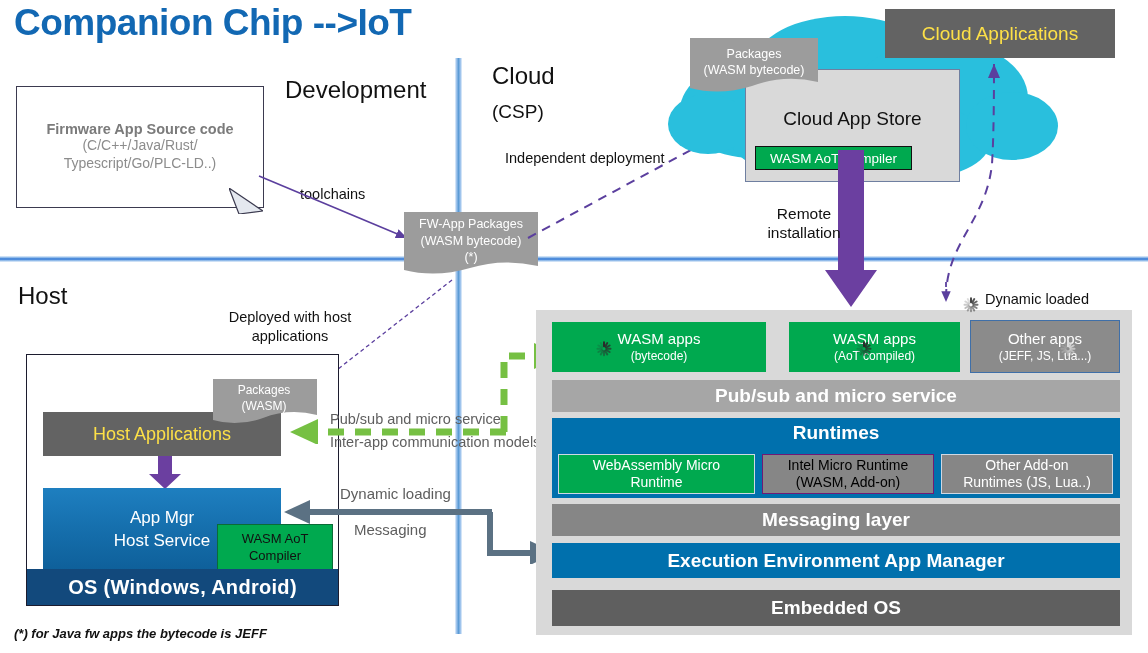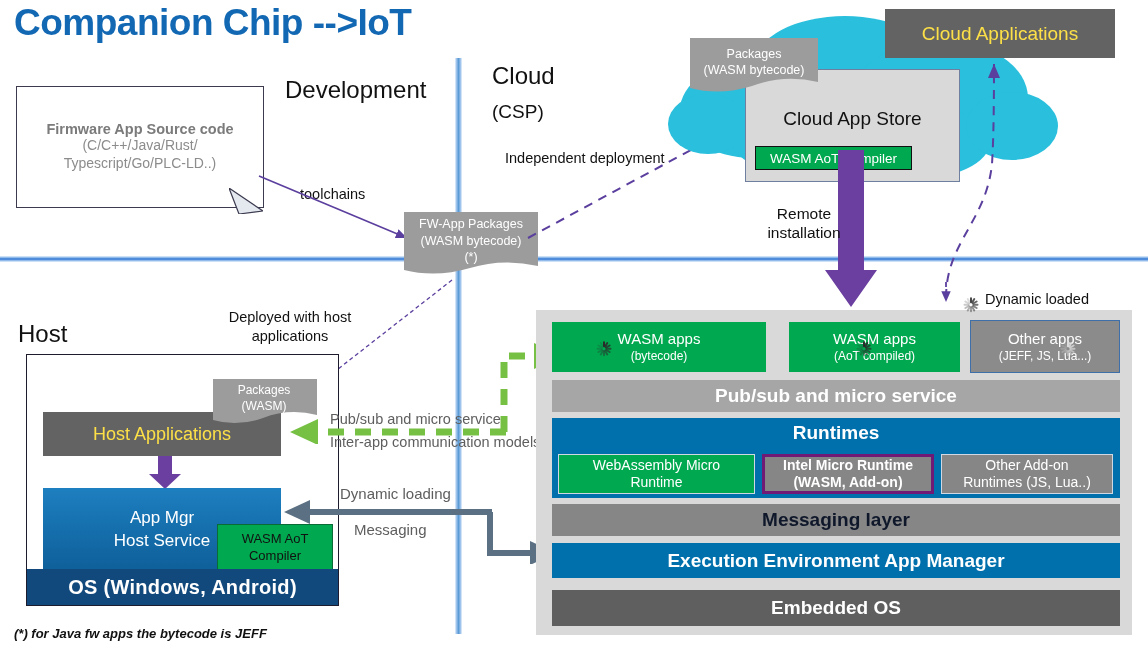--- a/index.html
+++ b/index.html
@@ -59,21 +59,21 @@
 
   
   <div class="abs hdiv" style="left:0;top:256px;width:1148px;"></div>
   <div class="abs vdiv" style="left:455px;top:58px;width:7px;height:198px;"></div>
   <div class="abs vdiv" style="left:455px;top:262px;width:7px;height:372px;"></div>
 
   
   <div class="abs zone-h" style="left:285px;top:76px;">Development</div>
   <div class="abs zone-h" style="left:492px;top:62px;">Cloud</div>
   <div class="abs zone-sub" style="left:492px;top:101px;">(CSP)</div>
-  <div class="abs zone-h" style="left:18px;top:282px;margin-top:38px;">Host</div>
+  <div class="abs zone-h" style="left:18px;top:282px;">Host</div>
 
   
   <div class="abs ctr col" id="srcbox">
     <div class="t1">Firmware App Source code</div>
     <div class="t2">(C/C++/Java/Rust/</div>
     <div class="t2">Typescript/Go/PLC-LD..)</div>
   </div>
   <svg class="abs" id="srcfold" viewBox="0 0 34 26">
     <polygon points="0,0 34,23 10,26" fill="#e4e8ef" stroke="#3b3a4f" stroke-width="1.2"></polygon>
   </svg>
@@ -331,31 +331,31 @@
   <div class="abs ctr" style="left:552px;top:380px;width:568px;height:32px;background:#a6a6a6;color:#fff;font-size:19px;font-weight:bold;">Pub/sub and micro service</div>
 
   
   <div class="abs blue" style="left:552px;top:418px;width:568px;height:80px;"></div>
   <div class="abs ctr" style="left:552px;top:420px;width:568px;height:26px;color:#fff;font-size:19px;font-weight:bold;">Runtimes</div>
 
   <div class="abs ctr col green" style="left:558px;top:454px;width:197px;height:40px;border:1px solid #cfd8e3;color:#fff;font-size:14px;line-height:1.25;">
     <div>WebAssembly Micro</div>
     <div>Runtime</div>
   </div>
-  <div class="abs ctr col" style="left:762px;top:454px;width:172px;height:40px;background:#868686;border:3px solid #701a75;color:#ffffff;font-size:14px;line-height:1.25;font-weight:bold;">
+  <div class="abs ctr col" style="left:762px;top:454px;width:172px;height:40px;background:#868686;border:1px solid #701a75;color:#000000;font-size:14px;line-height:1.25;">
     <div>Intel Micro Runtime</div>
     <div>(WASM, Add-on)</div>
   </div>
   <div class="abs ctr col" style="left:941px;top:454px;width:172px;height:40px;background:#868686;border:1px solid #cfd8e3;color:#fff;font-size:14px;line-height:1.25;">
     <div>Other Add-on</div>
     <div>Runtimes (JS, Lua..)</div>
   </div>
 
   
-  <div class="abs ctr" style="left:552px;top:504px;width:568px;height:32px;background:#868686;color:#0f172a;font-size:19px;font-weight:bold;">Messaging layer</div>
+  <div class="abs ctr" style="left:552px;top:504px;width:568px;height:32px;background:#868686;color:#ffffff;font-size:19px;font-weight:bold;">Messaging layer</div>
 
   
   <div class="abs ctr blue" style="left:552px;top:543px;width:568px;height:35px;font-size:19px;font-weight:bold;">Execution Environment App Manager</div>
 
   
   <div class="abs ctr" style="left:552px;top:590px;width:568px;height:36px;background:#5f5f5f;color:#fff;font-size:19px;font-weight:bold;">Embedded OS</div>
 
   
   <div class="abs" style="left:14px;top:626px;font-size:13px;font-style:italic;font-weight:bold;color:#111;">(*) for Java fw apps the bytecode is JEFF</div>
 

